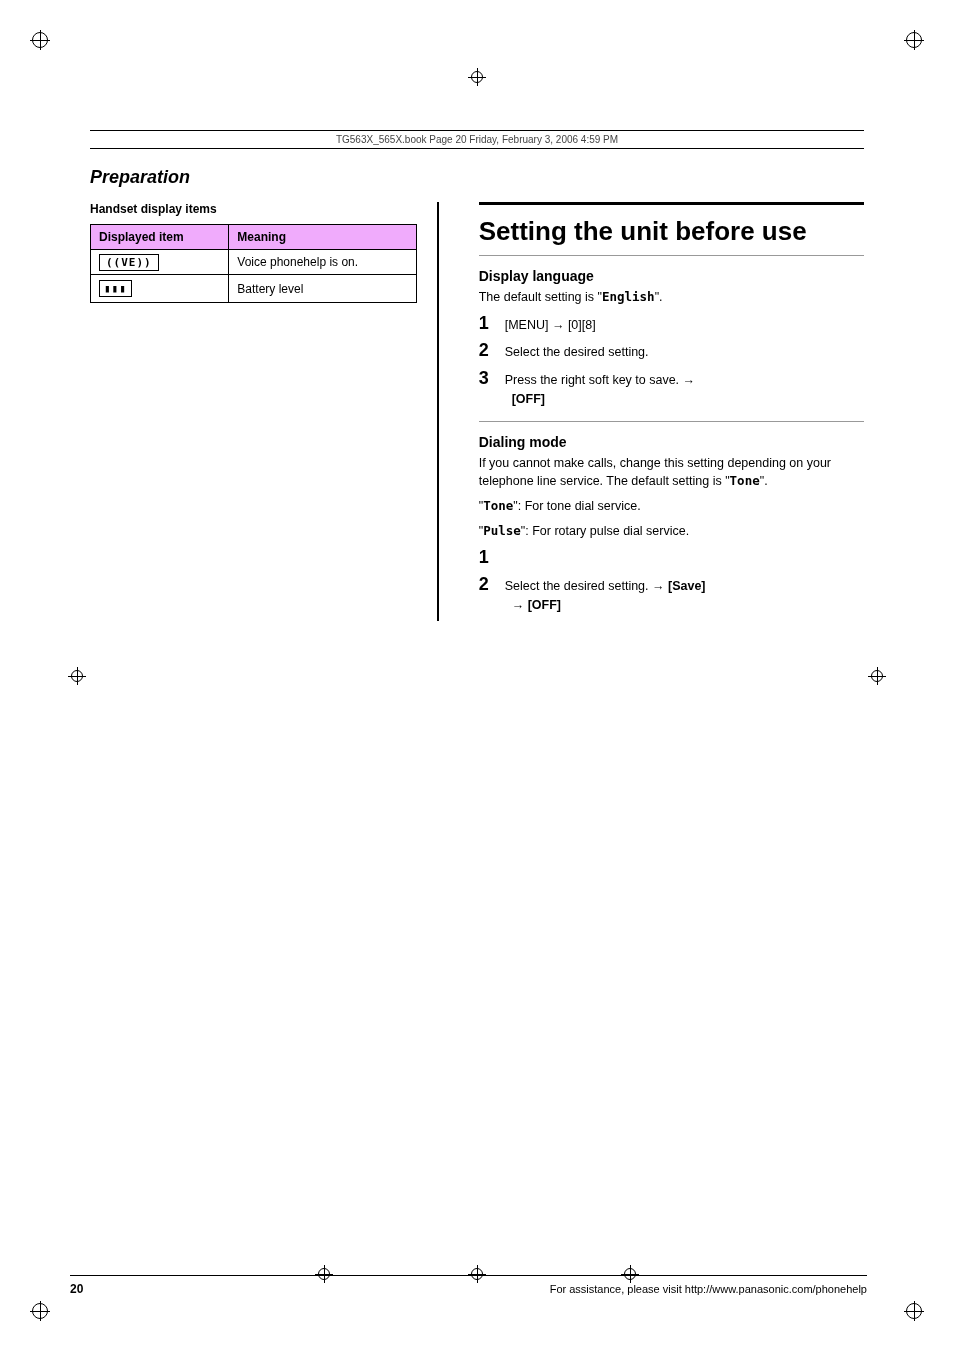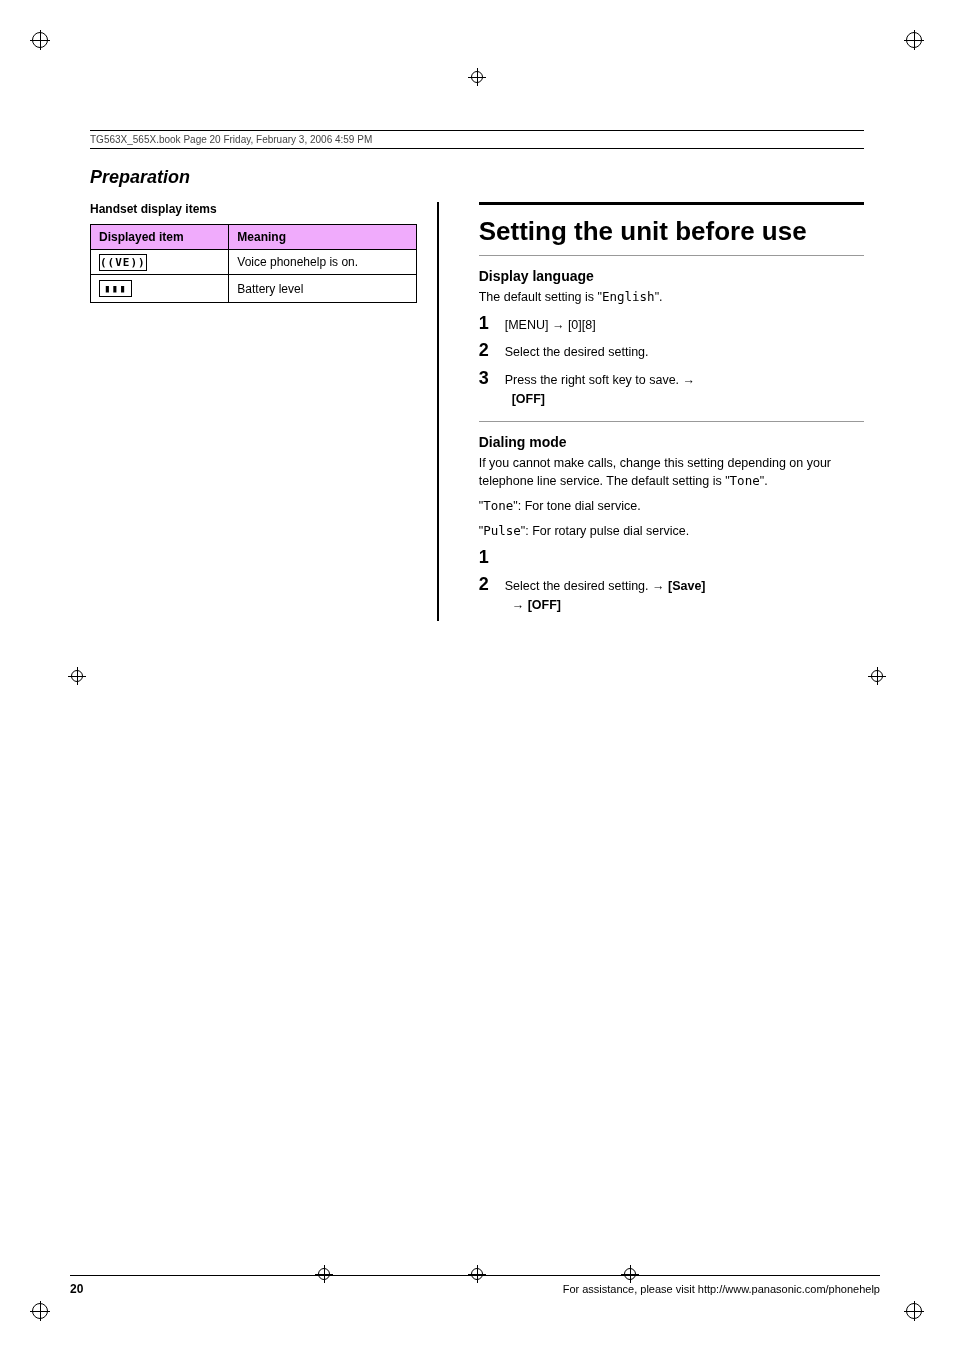--- a/index.html
+++ b/index.html
@@ -15,20 +15,21 @@
     }
 
     
     .file-info {
       font-size: 10px;
       color: #444;
       border-top: 1px solid #000;
       border-bottom: 1px solid #000;
       padding: 3px 0;
       margin-bottom: 18px;
+      text-align: center;
     }
 
     
     .columns {
       display: flex;
       gap: 16px;
       flex: 1;
     }
 
     .left-col {
@@ -78,21 +79,21 @@
       vertical-align: middle;
     }
     .display-table .symbol-cell {
       font-family: monospace;
       font-weight: bold;
       font-size: 12px;
       letter-spacing: 1px;
     }
     .symbol-ve {
       border: 1px solid #000;
-      padding: 1px 0;
+      padding: 1px 6px;
       font-size: 11px;
       font-family: monospace;
       font-weight: bold;
     }
     .symbol-battery {
       border: 1px solid #000;
       padding: 1px 4px;
       font-size: 11px;
       font-family: monospace;
       font-weight: bold;
@@ -149,29 +150,29 @@
     }
 
     .divider {
       border: none;
       border-top: 1px solid #999;
       margin: 12px 0;
     }
 
     code, .mono {
       font-family: monospace;
-      font-weight: normal;
+      font-weight: bold;
     }
 
     
     .footer {
       position: absolute;
       bottom: 55px;
       left: 70px;
-      right: 74px;
+      right: 87px;
       border-top: 1px solid #000;
       padding-top: 6px;
       display: flex;
       justify-content: space-between;
       align-items: center;
       font-size: 11px;
     }
 
     .footer-page {
       font-weight: bold;

